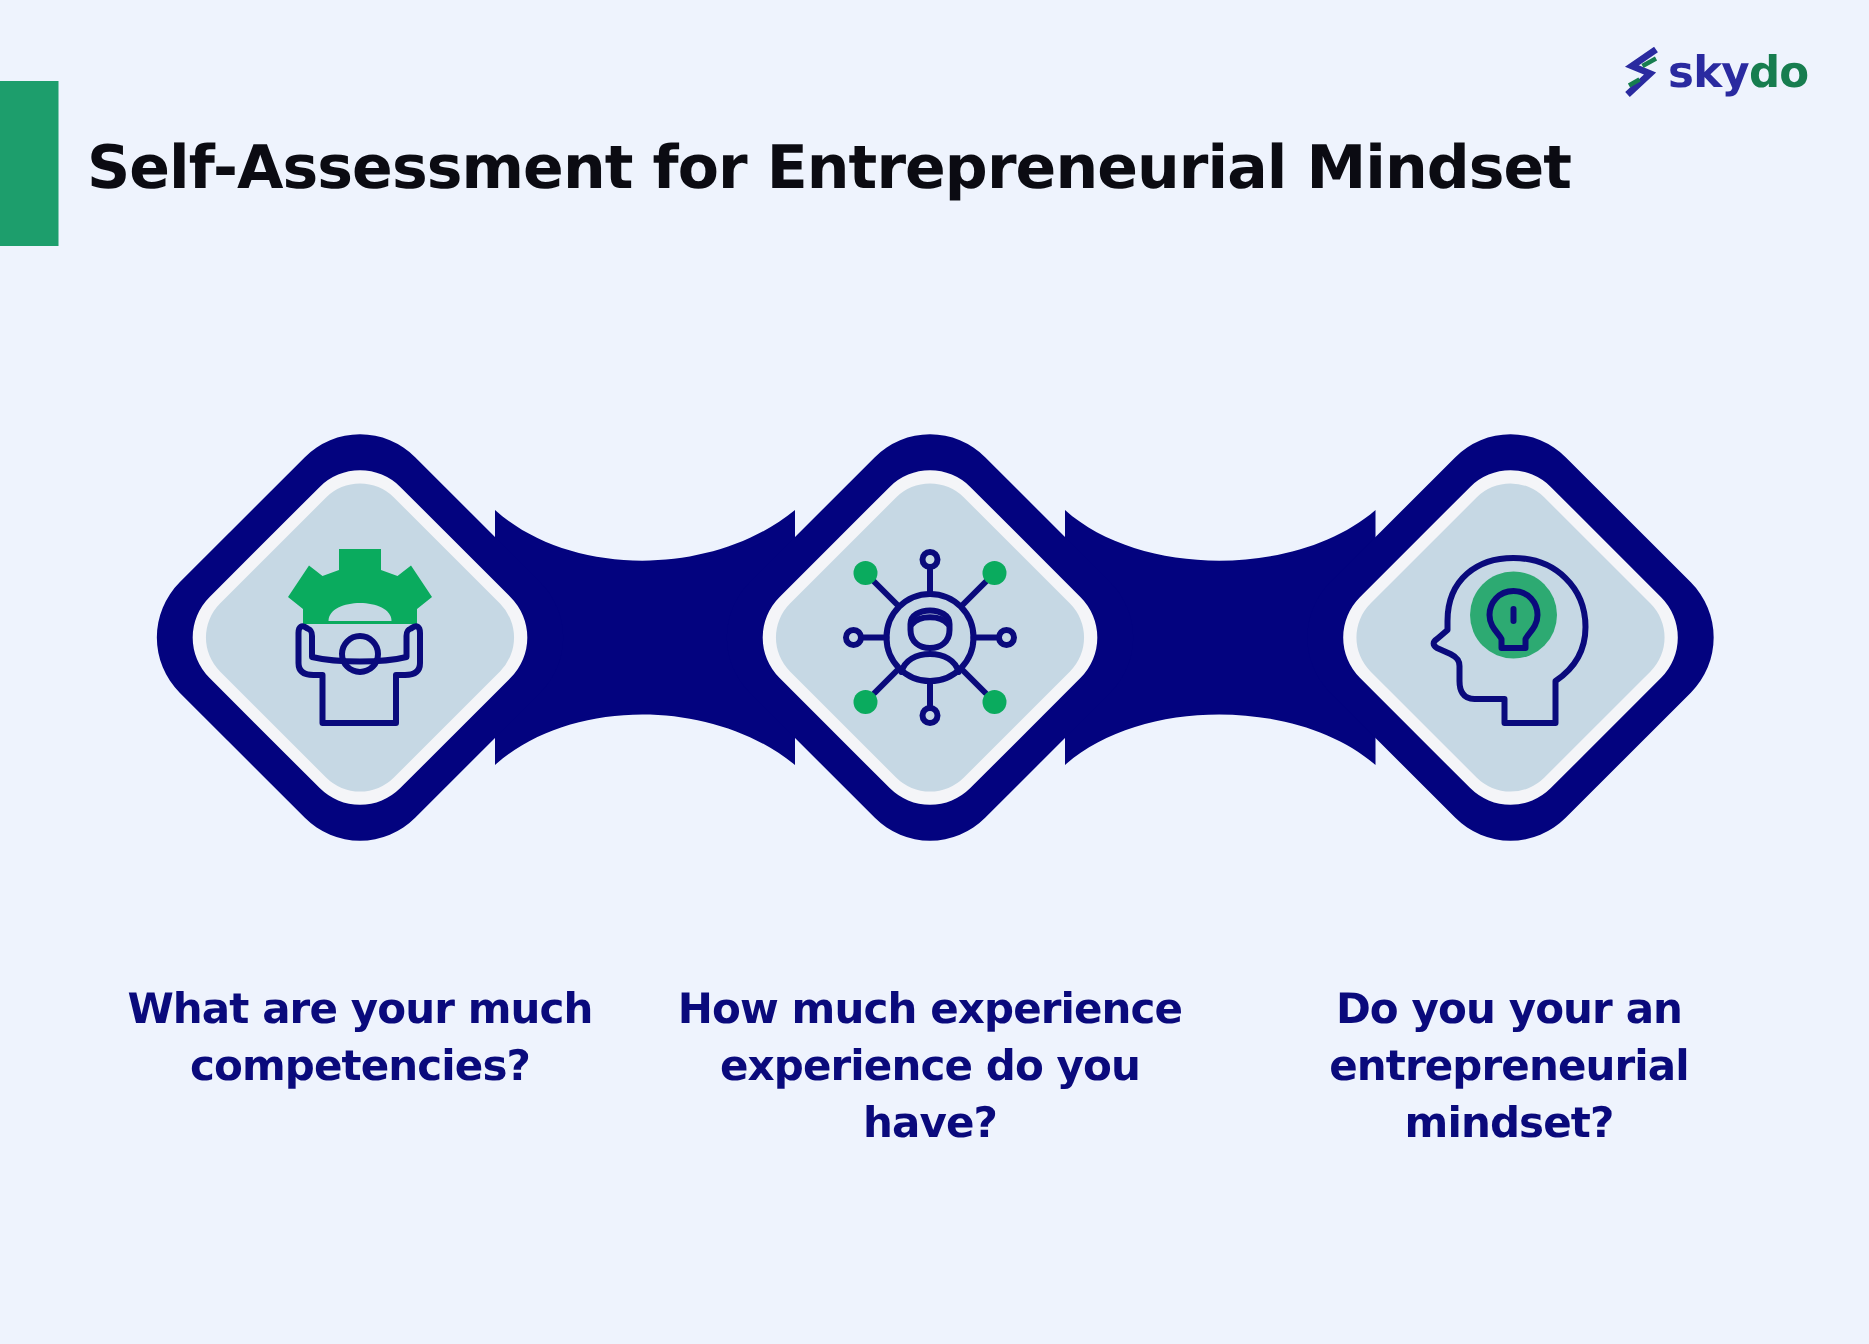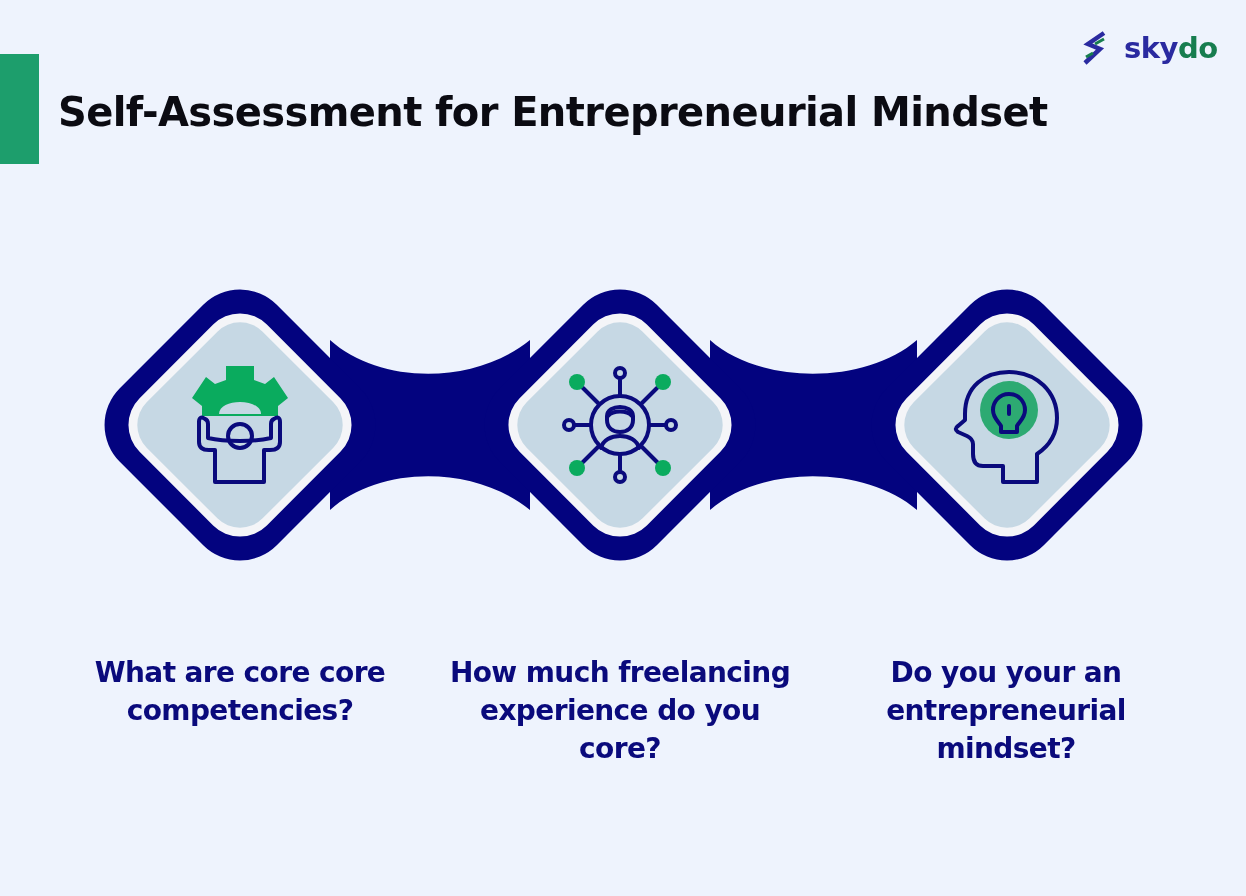--- a/index.html
+++ b/index.html
@@ -14,21 +14,21 @@
     background: #1d9e6c;
   }
   .page-title {
     position: absolute; left: 58px; top: 84px;
     font-family: "DejaVu Sans", sans-serif;
     font-size: 40px; font-weight: bold; color: #0b0b12;
     letter-spacing: -0.6px; white-space: nowrap; line-height: 56px; text-align: right;
   }
   .logo {
     position: absolute; left: 1082px; top: 28px; height: 40px;
-    display: flex; align-items: center; gap: 16px;
+    display: flex; align-items: center; gap: 4px;
   }
   .logo-word { font-family: "DejaVu Sans", sans-serif; font-weight: bold; font-size: 29px; letter-spacing: -0.5px; line-height: 40px; }
   .logo-sky { color: #2a2aa0; }
   .logo-do { color: #177d4f; }
   .shape-wrap { position: absolute; left: 0; top: 0; width: 1246px; height: 896px; pointer-events: none; }
   .shape-wrap svg { position: absolute; left: 0; top: 0; }
   .icon-holder { position: absolute; width: 130px; height: 130px; }
   .label {
     position: absolute; width: 360px; text-align: center;
     font-family: "DejaVu Sans", sans-serif; font-weight: bold;
@@ -117,15 +117,15 @@
 
 <div class="icon-holder" style="left:945px; top:362px;">
   <svg width="130" height="130" viewBox="0 0 130 130">
     <circle cx="64" cy="48" r="29" fill="#2daa72"></circle>
     <path d="M20 52 C20 24 40 10 64 10 C92 10 112 30 112 56 C112 72 104 84 92 92 V120 H58 V104 H38 C30 104 28 98 28 92 V82 C28 78 26 76 22 74 L13 70 C10 68 10 66 13 64 L20 58 Z" fill="none" stroke="#0a0a7c" stroke-width="4" stroke-linejoin="round"></path>
     <path d="M64 32 C54 32 48 40 48 48 C48 56 54 60 56 64 V70 H72 V64 C74 60 80 56 80 48 C80 40 74 32 64 32 Z" fill="none" stroke="#0a0a7c" stroke-width="4" stroke-linejoin="round"></path>
     <line x1="64" y1="44" x2="64" y2="52" stroke="#0a0a7c" stroke-width="4" stroke-linecap="round"></line>
   </svg>
 </div>
 
-<div class="label" style="left:58px; top:654px; width:364px;">What are core core competencies?</div>
-<div class="label" style="left:440px; top:654px; width:360px;">How much freelancing experience do you core?</div>
+<div class="label" style="left:58px; top:654px; width:364px;">What are your much competencies?</div>
+<div class="label" style="left:440px; top:654px; width:360px;">How much experience experience do you have?</div>
 <div class="label" style="left:860px; top:654px; width:292px;">Do you your an entrepreneurial mindset?</div>
 
 </body></html>

